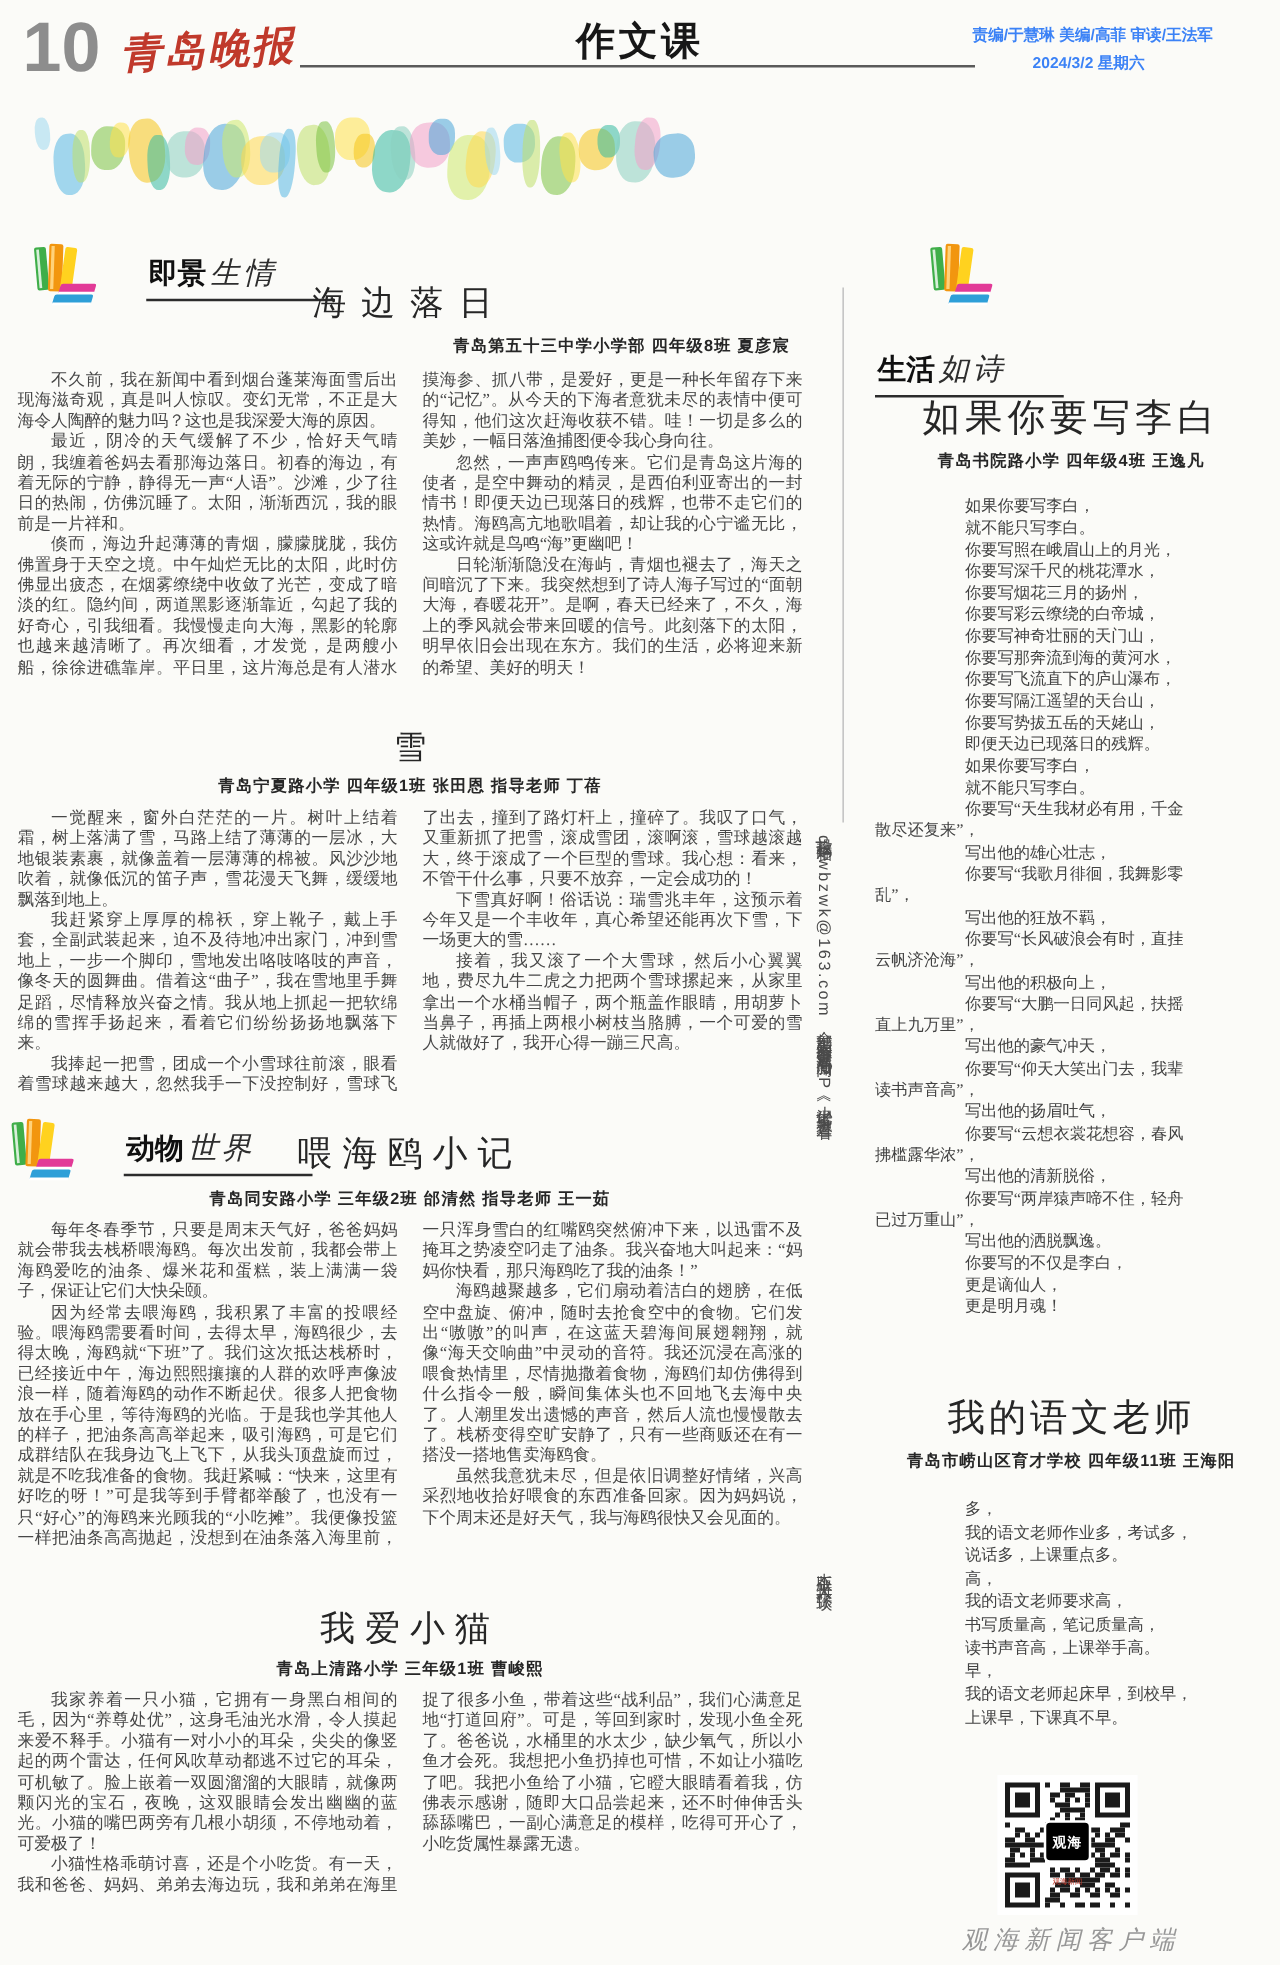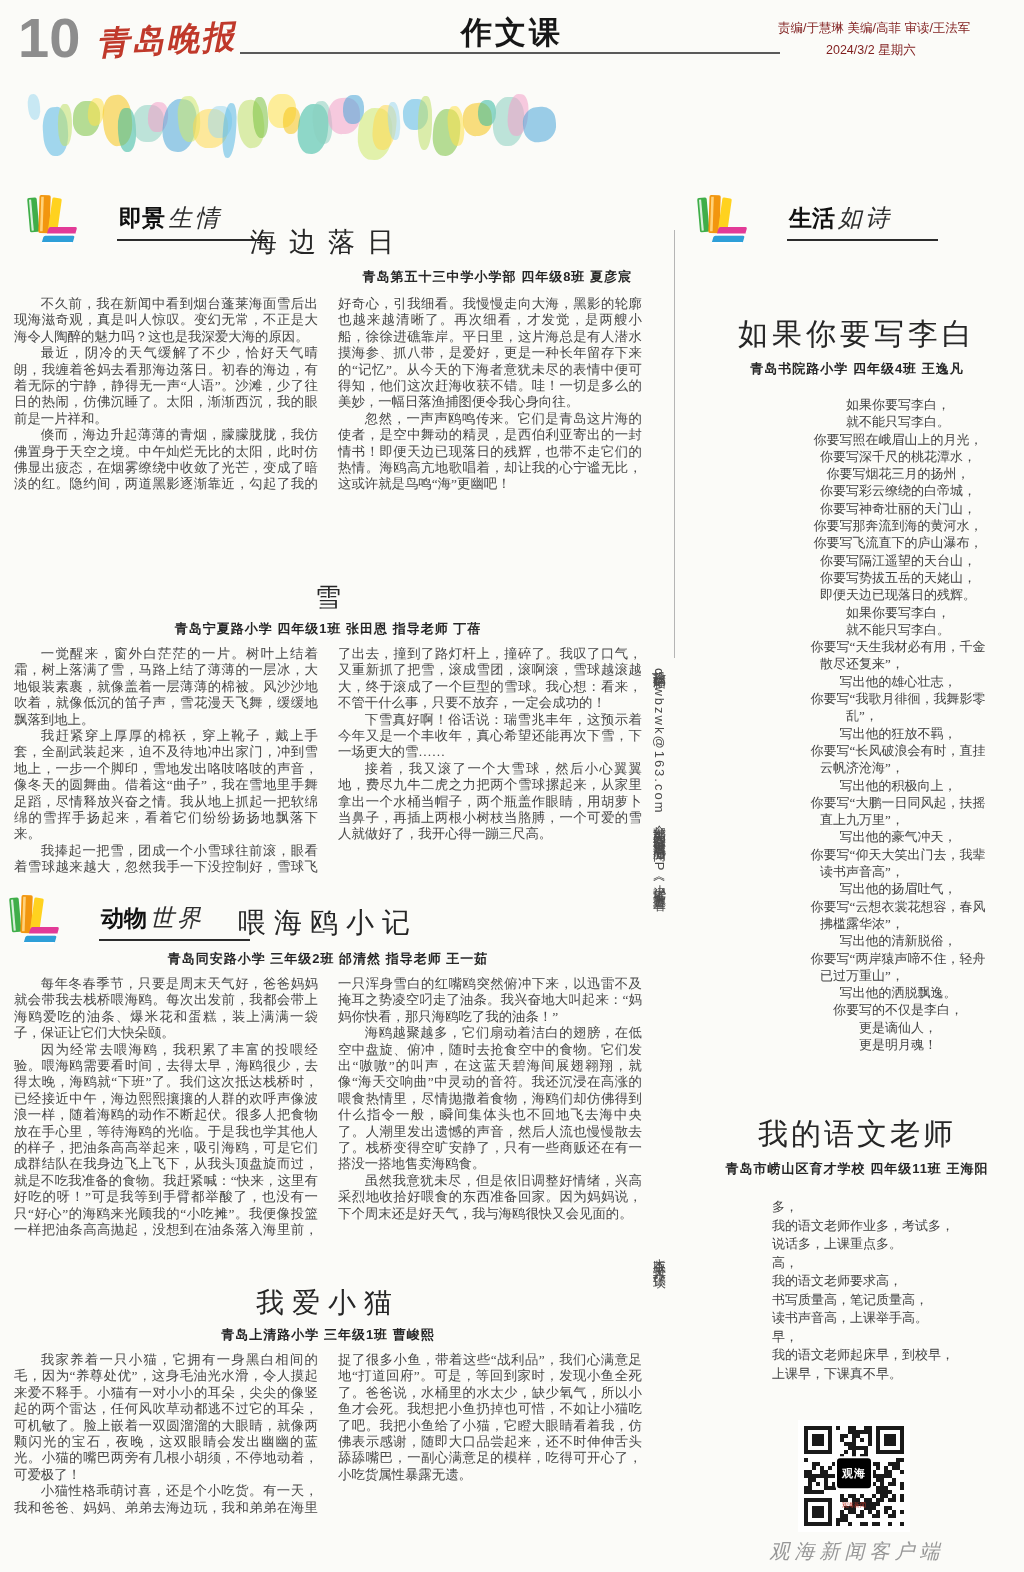--- a/index.html
+++ b/index.html
@@ -5,21 +5,21 @@
   html,body{margin:0;padding:0;background:#e9e9e9;}
   #page{position:relative;width:1024px;height:1572px;margin:0 auto;background:#fbfbf8;overflow:hidden;
         font-family:"Liberation Serif","DejaVu Serif",serif;color:#3f3f3f;}
   .abs{position:absolute;}
 
   
   .page-num{font-family:"Liberation Sans","DejaVu Sans",sans-serif;font-weight:700;font-size:56px;color:#8d8d8d;line-height:1;}
   .masthead{font-family:"DejaVu Serif",serif;font-style:italic;font-weight:700;font-size:33px;color:#c0392b;
             transform:rotate(-3deg);letter-spacing:2px;}
   .section-title{font-family:"Liberation Sans","DejaVu Sans",sans-serif;font-weight:700;font-size:31px;color:#171717;letter-spacing:3px;}
-  .editors,.pubdate{font-family:"Liberation Sans","DejaVu Sans",sans-serif;font-size:12.5px;font-weight:400;color:#7f1d1d;}
+  .editors,.pubdate{font-family:"Liberation Sans","DejaVu Sans",sans-serif;font-size:12.5px;font-weight:700;color:#3b82f6;}
   .hrule{height:2px;background:#5a5a5a;}
   .vrule{width:1px;background:#b5b5b5;}
 
   
   #watercolor{position:absolute;left:28px;top:94px;width:540px;height:64px;}
   #watercolor i{position:absolute;display:block;border-radius:45% 40% 48% 42%;}
 
   
   .badge{display:flex;align-items:center;gap:25px;}
   .badge .books{width:62px;height:66px;flex:0 0 auto;}
@@ -127,20 +127,21 @@
     </div>
   </div>
 
   <h2 class="abs essay-title" style="left:12px;top:224px;width:632px;font-size:27px;letter-spacing:12px;">海边落日</h2>
   <div class="abs byline" style="left:0;top:268px;width:632px;text-align:right;">青岛第五十三中学小学部 四年级8班 夏彦宸</div>
   <div class="abs body-cols" style="left:14px;top:296px;width:628px;height:290px;">
       <p>不久前，我在新闻中看到烟台蓬莱海面雪后出现海滋奇观，真是叫人惊叹。变幻无常，不正是大海令人陶醉的魅力吗？这也是我深爱大海的原因。</p>
       <p>最近，阴冷的天气缓解了不少，恰好天气晴朗，我缠着爸妈去看那海边落日。初春的海边，有着无际的宁静，静得无一声“人语”。沙滩，少了往日的热闹，仿佛沉睡了。太阳，渐渐西沉，我的眼前是一片祥和。</p>
       <p>倏而，海边升起薄薄的青烟，朦朦胧胧，我仿佛置身于天空之境。中午灿烂无比的太阳，此时仿佛显出疲态，在烟雾缭绕中收敛了光芒，变成了暗淡的红。隐约间，两道黑影逐渐靠近，勾起了我的好奇心，引我细看。我慢慢走向大海，黑影的轮廓也越来越清晰了。再次细看，才发觉，是两艘小船，徐徐进礁靠岸。平日里，这片海总是有人潜水摸海参、抓八带，是爱好，更是一种长年留存下来的“记忆”。从今天的下海者意犹未尽的表情中便可得知，他们这次赶海收获不错。哇！一切是多么的美妙，一幅日落渔捕图便令我心身向往。</p>
       <p>忽然，一声声鸥鸣传来。它们是青岛这片海的使者，是空中舞动的精灵，是西伯利亚寄出的一封情书！即便天边已现落日的残辉，也带不走它们的热情。海鸥高亢地歌唱着，却让我的心宁谧无比，这或许就是鸟鸣“海”更幽吧！</p>
+      <p>日轮渐渐隐没在海屿，青烟也褪去了，海天之间暗沉了下来。我突然想到了诗人海子写过的“面朝大海，春暖花开”。是啊，春天已经来了，不久，海上的季风就会带来回暖的信号。此刻落下的太阳，明早依旧会出现在东方。我们的生活，必将迎来新的希望、美好的明天！</p>
     </div>
 
   <h2 class="abs essay-title" style="left:12px;top:580px;width:632px;font-size:26px;">雪</h2>
   <div class="abs byline" style="left:12px;top:620px;width:632px;">青岛宁夏路小学 四年级1班 张田恩 指导老师 丁蓓</div>
   <div class="abs body-cols" style="left:14px;top:646px;width:628px;height:242px;">
       <p>一觉醒来，窗外白茫茫的一片。树叶上结着霜，树上落满了雪，马路上结了薄薄的一层冰，大地银装素裹，就像盖着一层薄薄的棉被。风沙沙地吹着，就像低沉的笛子声，雪花漫天飞舞，缓缓地飘落到地上。</p>
       <p>我赶紧穿上厚厚的棉袄，穿上靴子，戴上手套，全副武装起来，迫不及待地冲出家门，冲到雪地上，一步一个脚印，雪地发出咯吱咯吱的声音，像冬天的圆舞曲。借着这“曲子”，我在雪地里手舞足蹈，尽情释放兴奋之情。我从地上抓起一把软绵绵的雪挥手扬起来，看着它们纷纷扬扬地飘落下来。</p>
       <p>我捧起一把雪，团成一个小雪球往前滚，眼看着雪球越来越大，忽然我手一下没控制好，雪球飞了出去，撞到了路灯杆上，撞碎了。我叹了口气，又重新抓了把雪，滚成雪团，滚啊滚，雪球越滚越大，终于滚成了一个巨型的雪球。我心想：看来，不管干什么事，只要不放弃，一定会成功的！</p>
       <p>下雪真好啊！俗话说：瑞雪兆丰年，这预示着今年又是一个丰收年，真心希望还能再次下雪，下一场更大的雪……</p>
       <p>接着，我又滚了一个大雪球，然后小心翼翼地，费尽九牛二虎之力把两个雪球摞起来，从家里拿出一个水桶当帽子，两个瓶盖作眼睛，用胡萝卜当鼻子，再插上两根小树枝当胳膊，一个可爱的雪人就做好了，我开心得一蹦三尺高。</p>
@@ -168,32 +169,32 @@
   <div class="abs byline" style="left:12px;top:1326px;width:632px;">青岛上清路小学 三年级1班 曹峻熙</div>
   <div class="abs body-cols" style="left:14px;top:1352px;width:628px;height:220px;">
       <p>我家养着一只小猫，它拥有一身黑白相间的毛，因为“养尊处优”，这身毛油光水滑，令人摸起来爱不释手。小猫有一对小小的耳朵，尖尖的像竖起的两个雷达，任何风吹草动都逃不过它的耳朵，可机敏了。脸上嵌着一双圆溜溜的大眼睛，就像两颗闪光的宝石，夜晚，这双眼睛会发出幽幽的蓝光。小猫的嘴巴两旁有几根小胡须，不停地动着，可爱极了！</p>
       <p>小猫性格乖萌讨喜，还是个小吃货。有一天，我和爸爸、妈妈、弟弟去海边玩，我和弟弟在海里捉了很多小鱼，带着这些“战利品”，我们心满意足地“打道回府”。可是，等回到家时，发现小鱼全死了。爸爸说，水桶里的水太少，缺少氧气，所以小鱼才会死。我想把小鱼扔掉也可惜，不如让小猫吃了吧。我把小鱼给了小猫，它瞪大眼睛看着我，仿佛表示感谢，随即大口品尝起来，还不时伸伸舌头舔舔嘴巴，一副心满意足的模样，吃得可开心了，小吃货属性暴露无遗。</p>
     </div>
 
   <div class="abs vrule" style="left:674px;top:230px;height:428px;"></div>
   <div class="abs vertical-note" style="left:650px;top:660px;height:575px;">投稿邮箱qdwbzwk@163.com全部精彩内容请登录观海新闻APP《小记者》频道查看</div>
   <div class="abs vertical-note" style="left:650px;top:1248px;height:120px;">本版主持人 张琰</div>
 
-  <div class="abs badge" style="left:696px;top:188px;">
+  <div class="abs badge" style="left:696px;top:188px;flex-direction:column;">
     <svg class="books" viewBox="0 0 72 66">
         <use href="#books-sym"></use>
       </svg>
     <div class="badge-text">
       <span class="badge-bold">生活</span><span class="badge-script">如诗</span>
     </div>
   </div>
 
   <h2 class="abs essay-title" style="left:690px;top:314px;width:334px;font-size:30px;letter-spacing:4px;">如果你要写李白</h2>
   <div class="abs byline" style="left:690px;top:360px;width:334px;">青岛书院路小学 四年级4班 王逸凡</div>
-  <div id="poem1" class="abs poem" style="left:690px;top:396px;width:334px;box-sizing:border-box;padding-left:82px;line-height:17.3px;text-align:center;">
+  <div id="poem1" class="abs poem" style="left:690px;top:396px;width:334px;box-sizing:border-box;padding-left:82px;line-height:17.3px;">
       <p>如果你要写李白，</p>
       <p>就不能只写李白。</p>
       <p>你要写照在峨眉山上的月光，</p>
       <p>你要写深千尺的桃花潭水，</p>
       <p>你要写烟花三月的扬州，</p>
       <p>你要写彩云缭绕的白帝城，</p>
       <p>你要写神奇壮丽的天门山，</p>
       <p>你要写那奔流到海的黄河水，</p>
       <p>你要写飞流直下的庐山瀑布，</p>
       <p>你要写隔江遥望的天台山，</p>

